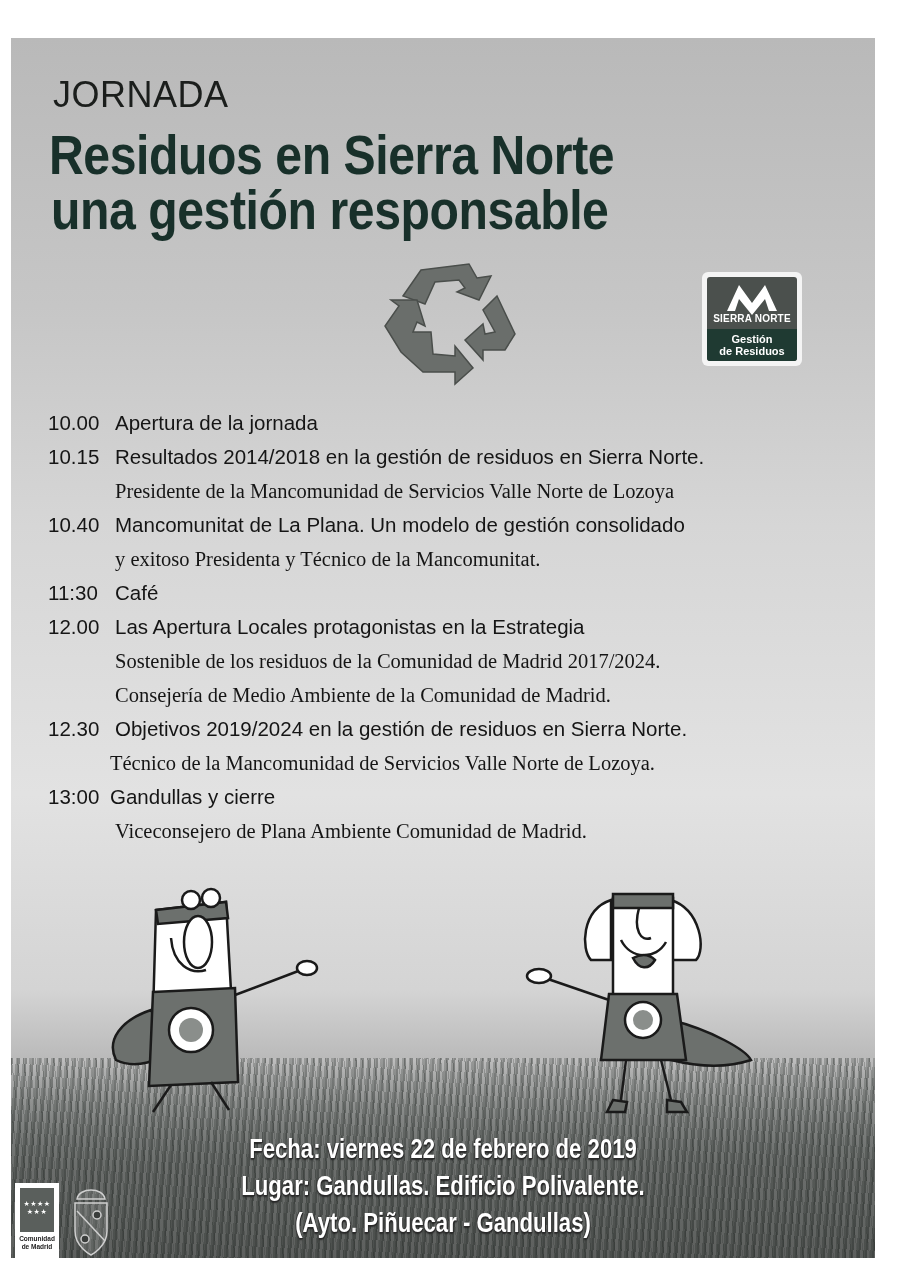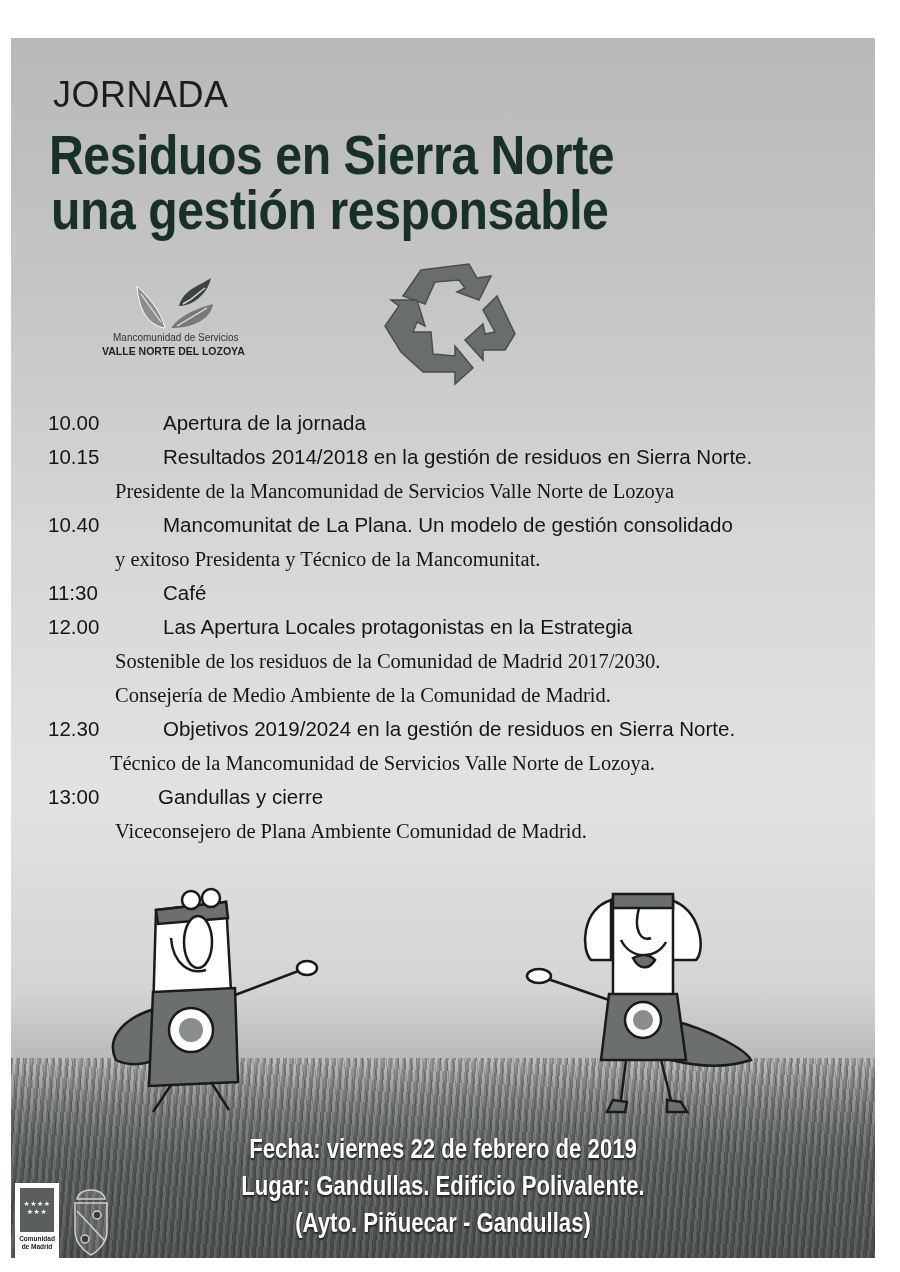--- a/index.html
+++ b/index.html
@@ -30,21 +30,21 @@
   .logo-sierra { position:absolute; left:691px; top:234px; width:100px; height:94px; background:#f4f4f4; border-radius:6px; }
   .logo-sierra .inner { position:absolute; left:5px; top:5px; width:90px; height:84px; background:#4b504d; border-radius:3px; }
   .logo-sierra .brand { position:absolute; left:6px; top:36px; width:78px; text-align:center; font-size:10px; font-weight:bold; color:#fff; letter-spacing:0.2px; }
   .logo-sierra .band { position:absolute; left:0; top:52px; width:90px; height:32px; background:#1f3a32; border-radius:0 0 3px 3px; }
   .logo-sierra .band span { display:block; text-align:center; color:#fff; font-weight:bold; font-size:11px; line-height:12px; }
   .logo-sierra .band span:first-child { padding-top:4px; }
 
   .agenda { position:absolute; left:29px; top:372px; width:830px; font-size:20.5px; color:#151515; }
   .row { position:absolute; left:0; white-space:nowrap; line-height:26px; }
   .row .time { position:absolute; left:8px; width:80px; }
-  .row .text { position:absolute; left:75px;margin-left:48px; }
+  .row .text { position:absolute; left:75px; }
   .cont { position:absolute; left:75px; white-space:nowrap; line-height:26px;font-family:Liberation Serif, serif; }
 
   .char { position:absolute; }
   .footer { position:absolute; left:0; width:864px; text-align:center; color:#ffffff; font-weight:bold; font-size:27px; line-height:34px; text-shadow:1px 1px 0 #2a2a2a, -1px 0 0 #3a3a3a, 0 2px 2px #222; transform:scaleX(0.82); transform-origin:center top; }
   .footer.f1 { top:1094px; }
   .footer.f2 { top:1131px; }
   .footer.f3 { top:1168px; }
 
   .madrid { position:absolute; left:4px; top:1145px; width:44px; height:76px; background:#ffffff; }
   .madrid .flag { position:absolute; left:5px; top:5px; width:34px; height:44px; background:#5a5f5c; }
@@ -55,41 +55,41 @@
 </head>
 <body>
 
 <div class="poster">
   <div class="grass"></div>
 
   <div class="jornada">JORNADA</div>
   <div class="title l1">Residuos en Sierra Norte</div>
   <div class="title l2">una gestión responsable</div>
 
-  <div class="logo-valle">
-    <svg width="160" height="56" viewBox="0 0 160 56" style="position:absolute;left:0;top:0">
-      <path d="M38 10 C 48 20, 62 34, 66 52 C 52 50, 40 38, 38 10 Z" fill="#8c8f8d" stroke="#fff" stroke-width="1"></path>
-      <path d="M42 18 L 62 46" stroke="#e8e8e8" stroke-width="1.2"></path>
-      <path d="M112 2 C 100 10, 84 14, 80 30 C 92 30, 108 20, 112 2 Z" fill="#3e4440"></path>
-      <path d="M84 28 C 96 22, 100 16, 106 12" stroke="#dcdcdc" stroke-width="1.5" fill="none"></path>
-      <path d="M72 52 C 80 40, 98 32, 114 28 C 112 42, 96 52, 72 52 Z" fill="#767a77"></path>
-      <path d="M78 50 L 108 32" stroke="#e8e8e8" stroke-width="1.2"></path>
-    </svg>
-    <div class="sub">Mancomunidad de Servicios</div>
-    <div class="main">VALLE NORTE DEL LOZOYA</div>
-  </div>
 
   <svg class="recycle" viewBox="0 0 146 132">
     <g fill="#6a6e6b" stroke="#4a4e4b" stroke-width="1.5">
       <path d="M48 14 L 96 8 L 104 22 L 118 20 L 106 44 L 84 36 L 92 32 L 86 24 L 62 26 L 52 48 L 30 40 Z"></path>
       <path d="M124 40 L 142 78 L 132 94 L 110 94 L 110 104 L 92 84 L 110 68 L 112 78 L 122 76 L 110 54 Z"></path>
       <path d="M58 76 L 60 98 L 82 100 L 82 90 L 100 112 L 82 128 L 82 116 L 50 116 L 28 96 L 12 70 L 26 50 L 18 44 L 44 44 L 52 70 L 44 66 L 40 76 Z"></path>
     </g>
   </svg>
 
+  <div class="logo-sierra">
+    <div class="inner">
+      <svg width="90" height="40" viewBox="0 0 90 40" style="position:absolute;left:0;top:0">
+        <path d="M20 34 L 32 8 L 45 26 L 58 8 L 70 34 L 62 34 L 58 22 L 45 38 L 32 22 L 28 34 Z" fill="#ffffff"></path>
+      </svg>
+      <div class="brand">SIERRA NORTE</div>
+      <div class="band">
+        <span>Gestión</span>
+        <span>de Residuos</span>
+      </div>
+    </div>
+  </div>
 
   <div class="agenda">
     <div class="row" style="top:0px">
       <span class="time">10.00</span>
       <span class="text">Apertura de la jornada</span>
     </div>
     <div class="row" style="top:34px">
       <span class="time">10.15</span>
       <span class="text">Resultados 2014/2018 en la gestión de residuos en Sierra Norte.</span>
     </div>
@@ -100,21 +100,21 @@
     </div>
     <div class="cont" style="top:136px">y exitoso Presidenta y Técnico de la Mancomunitat.</div>
     <div class="row" style="top:170px">
       <span class="time">11:30</span>
       <span class="text">Café</span>
     </div>
     <div class="row" style="top:204px">
       <span class="time">12.00</span>
       <span class="text">Las Apertura Locales protagonistas en la Estrategia</span>
     </div>
-    <div class="cont" style="top:238px">Sostenible de los residuos de la Comunidad de Madrid 2017/2030.</div>
+    <div class="cont" style="top:238px">Sostenible de los residuos de la Comunidad de Madrid 2017/2024.</div>
     <div class="cont" style="top:272px">Consejería de Medio Ambiente de la Comunidad de Madrid.</div>
     <div class="row" style="top:306px">
       <span class="time">12.30</span>
       <span class="text">Objetivos 2019/2024 en la gestión de residuos en Sierra Norte.</span>
     </div>
     <div class="cont" style="top:340px;left:70px">Técnico de la Mancomunidad de Servicios Valle Norte de Lozoya.</div>
     <div class="row" style="top:374px">
       <span class="time">13:00</span>
       <span class="text" style="left:70px">Gandullas y cierre</span>
     </div>

